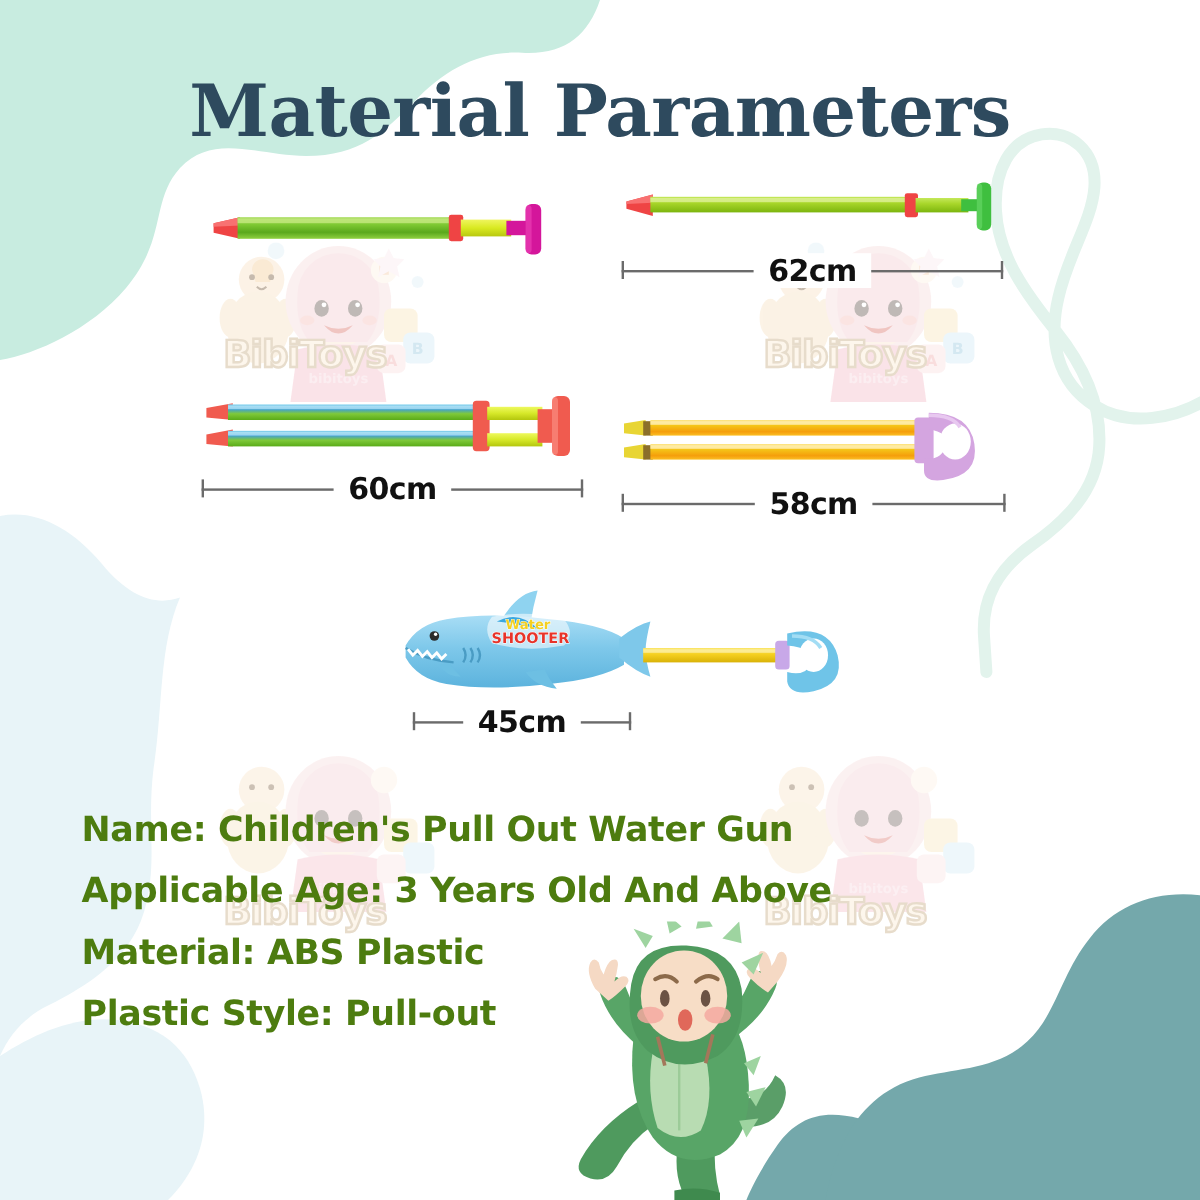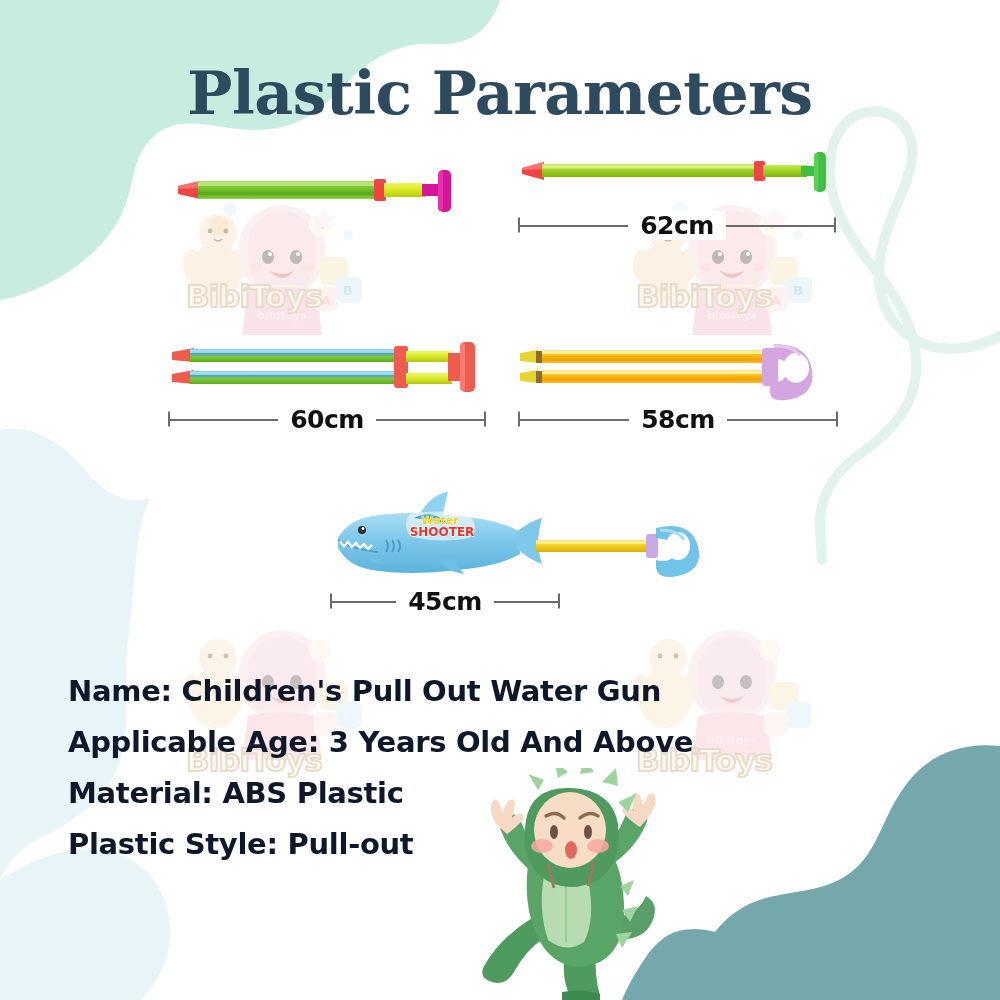--- a/index.html
+++ b/index.html
@@ -74,21 +74,21 @@
     letter-spacing:-0.5px;
   }
 
   
   .specs { position:absolute; left:68px; top:666px; z-index:6; }
   .spec-line {
     font-family:"DejaVu Sans", sans-serif;
     font-weight:bold;
     font-size:29px;
     line-height:51px;
-    color:#0f172a;
+    color:#4d7c0f;
     white-space:nowrap;
     letter-spacing:-0.3px;
   }
 
   
   .dino { position:absolute; left:470px; top:768px; width:230px; height:232px; z-index:5; }
   .dino svg { width:100%; height:100%; }
 </style>
 </head>
 <body>
@@ -249,21 +249,21 @@
         <text x="112" y="124" font-family="DejaVu Sans, sans-serif" font-size="11" font-weight="bold" fill="#f7d3dc" text-anchor="middle">bibitoys</text>
         <rect x="150" y="62" width="28" height="28" rx="6" fill="#f9e3b6"></rect>
         <rect x="166" y="82" width="26" height="26" rx="6" fill="#cfe9f5"></rect>
         <rect x="144" y="92" width="24" height="24" rx="6" fill="#fadfdf"></rect>
         <circle cx="150" cy="30" r="11" fill="#fdf0e0"></circle>
       </g>
     </svg>
   </div>
   <div class="wm-word" style="left:636px; top:742px; font-size:31px;">BibiToys</div>
 
-  <div class="title">Plastic Parameters</div>
+  <div class="title">Material Parameters</div>
 
   <div class="prod" style="left:170px; top:168px; width:300px;">
     <div class="prod-img" style="height:56px;">
       <svg viewBox="0 0 300 56" preserveAspectRatio="none">
         <defs>
           <linearGradient id="g1b" x1="0" y1="0" x2="0" y2="1">
             <stop offset="0%" stop-color="#a9dd5e"></stop>
               <stop offset="35%" stop-color="#7dc832"></stop>
             <stop offset="70%" stop-color="#5aa81c"></stop>
               <stop offset="100%" stop-color="#8fd040"></stop>
@@ -310,21 +310,21 @@
     </div>
     <div class="dim">
       <span class="dim-cap l"></span>
       <span class="dim-line l" style="width:50%;"></span>
       <span class="dim-line r" style="width:50%;"></span>
       <span class="dim-cap r"></span>
       <span class="dim-label">62cm</span>
     </div>
   </div>
 
-  <div class="prod" style="left:168px; top:340px; width:318px;">
+  <div class="prod" style="left:168px; top:328px; width:318px;">
     <div class="prod-img" style="height:62px;">
       <svg viewBox="0 0 318 62" preserveAspectRatio="none">
         <defs>
           <linearGradient id="g3a" x1="0" y1="0" x2="0" y2="1">
             <stop offset="0%" stop-color="#8ed7f0"></stop>
               <stop offset="30%" stop-color="#3f9fd8"></stop>
             <stop offset="60%" stop-color="#7fc93a"></stop>
               <stop offset="100%" stop-color="#5aab18"></stop>
           </linearGradient>
           <linearGradient id="g3y" x1="0" y1="0" x2="0" y2="1">
@@ -436,21 +436,21 @@
         <rect x="206" y="57" width="116" height="3" fill="#fdf0a8" opacity="0.8"></rect>
 
         <rect x="316" y="50" width="12" height="24" rx="3" fill="#c8a8e8"></rect>
 
         <path d="M326,44 q34,-8 42,18 q6,24 -20,30 q-20,4 -22,-8 l0,-8
                  q16,4 20,-8 q3,-12 -20,-14 z" fill="#6fc4e8"></path>
         <ellipse cx="348" cy="62" rx="12" ry="14" fill="#ffffff"></ellipse>
         <path d="M330,46 q18,0 24,10" stroke="#a3ddf4" stroke-width="3" fill="none"></path>
       </svg>
     </div>
-    <div class="dim" style="width:230px; margin-left:0;">
+    <div class="dim" style="width:182px; margin-left:14px;">
       <span class="dim-cap l"></span>
       <span class="dim-line l" style="width:50%;"></span>
       <span class="dim-line r" style="width:50%;"></span>
       <span class="dim-cap r"></span>
       <span class="dim-label">45cm</span>
     </div>
   </div>
 
   <div class="specs">
     <div class="spec-line">Name: Children's Pull Out Water Gun</div>

